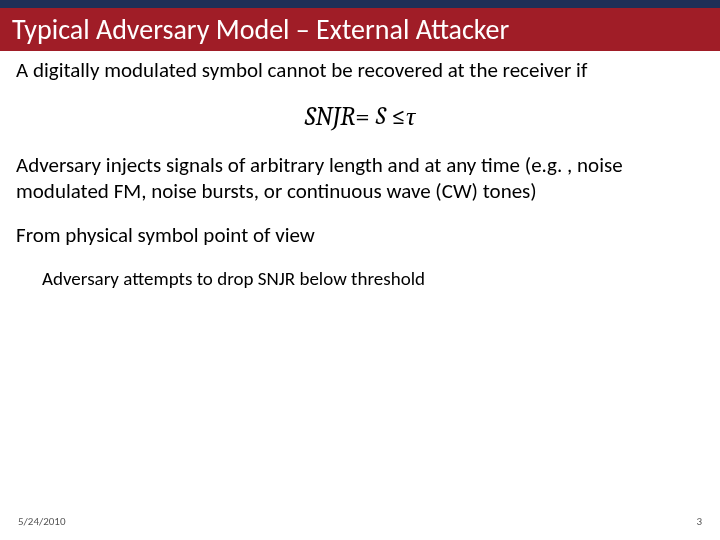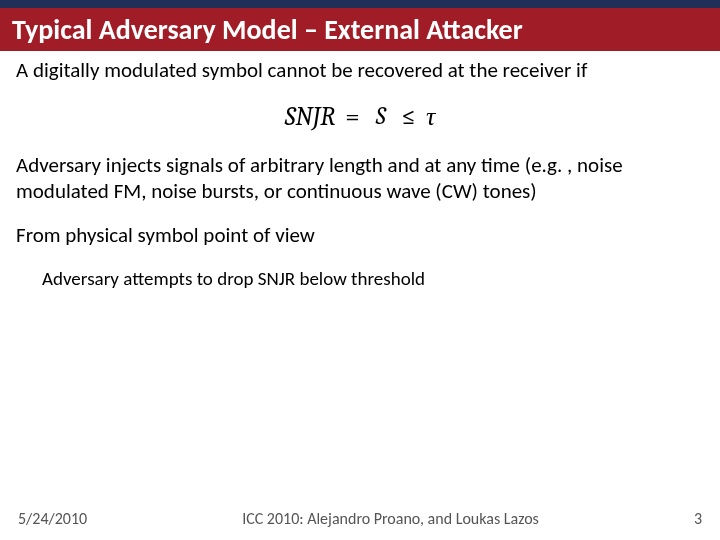--- a/index.html
+++ b/index.html
@@ -14,42 +14,41 @@
   .top-stripe {
     height: 8px;
     background: #1f2f57;
   }
   .title-bar {
     background: #a01d27;
     padding: 4px 12px 4px 12px;
   }
   .title-bar h1 {
     font-size: 28px;
-    font-weight: 700;
+    font-weight: 400;
     color: #fff;
   }
   .content {
     padding: 6px 16px 0 16px;
     font-size: 21px;
     line-height: 1.25;
   }
   .content p {
     margin-bottom: 18px;
   }
   .formula-wrap {
     text-align: center;
     margin: 8px 0 18px 0;
   }
   .formula {
     display: inline-flex;
     align-items: center;
     font-family: Cambria, 'Times New Roman', serif;
     font-style: italic;
     font-size: 26px;
-    gap: 10px;
   }
   .frac {
     display: inline-flex;
     flex-direction: column;
     align-items: center;
     font-size: 24px;
     line-height: 1.05;
     position: relative;
   }
   .frac .num { padding: 0 6px 2px 6px; }
@@ -67,21 +66,21 @@
   }
   .footer {
     position: absolute;
     bottom: 12px;
     left: 0;
     width: 100%;
     padding: 0 18px;
     display: flex;
     align-items: center;
     justify-content: space-between;
-    font-size: 16px;
+    font-size: 11px;
     color: #555;
   }
   .footer .center {
     flex: 1;
     text-align: center;
   }
   .footer .right {
     text-align: right;
   }
 </style>
@@ -113,15 +112,14 @@
   <p>Adversary injects signals of arbitrary length and at any time (e.g. , noise modulated FM, noise bursts, or continuous wave (CW) tones)</p>
 
   <p>From physical symbol point of view</p>
 
   <p class="sub-indent">Adversary attempts to drop SNJR below threshold</p>
 
 </div>
 
 <div class="footer">
   <span>5/24/2010</span>
-  <span class="center">ICC 2010:  Alejandro Proano, and Loukas Lazos</span>
   <span class="right">3</span>
 </div>
 
 </body></html>

